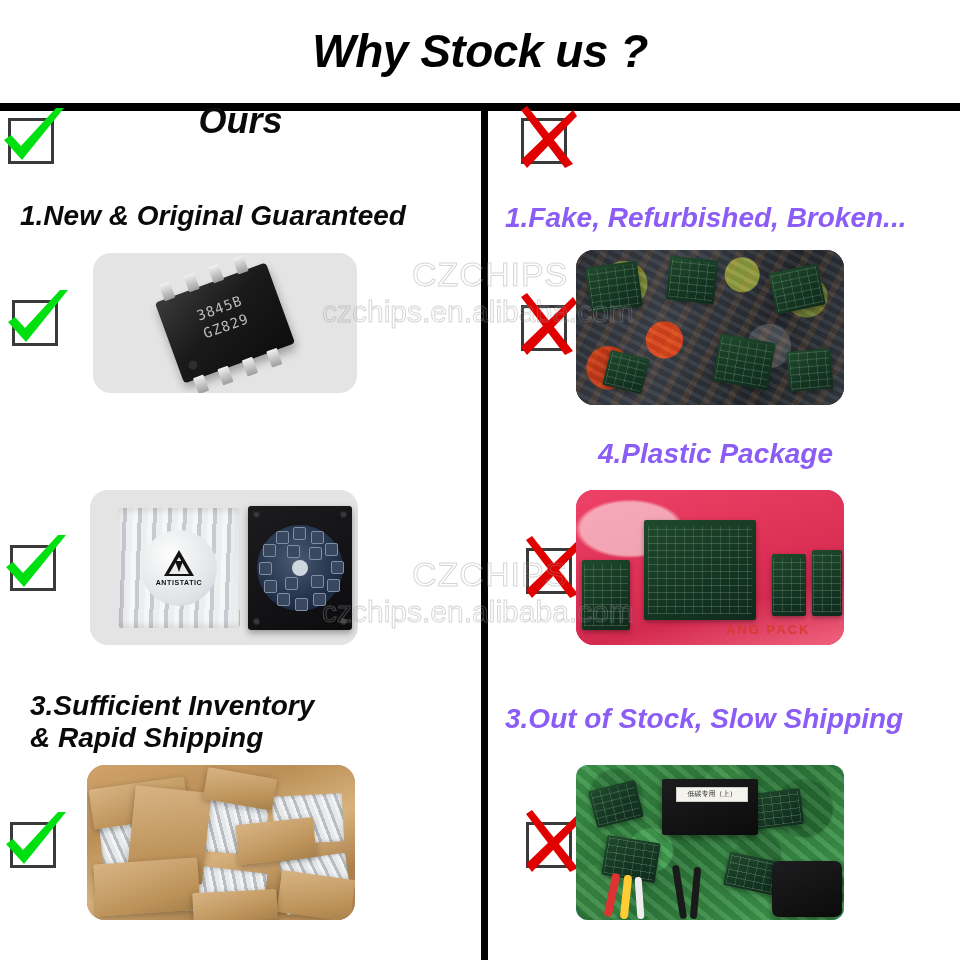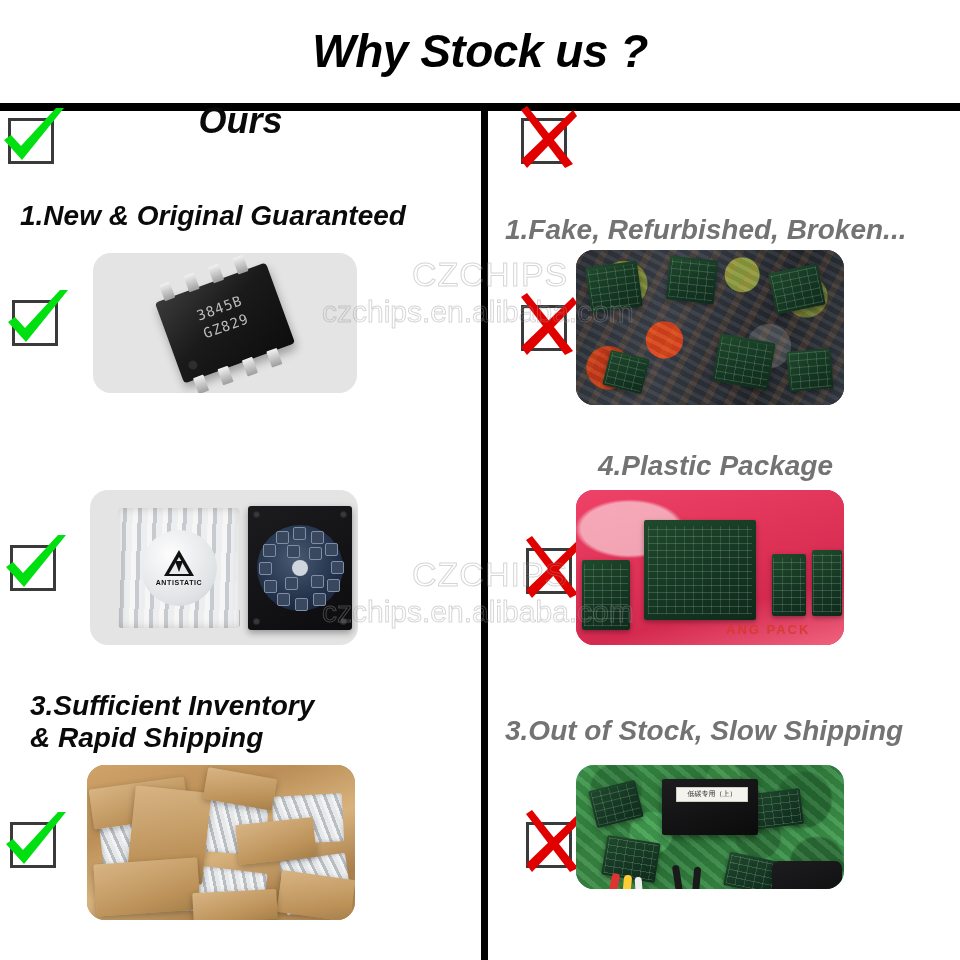--- a/index.html
+++ b/index.html
@@ -49,21 +49,21 @@
   .markbox svg{position:absolute;left:-10px;top:-16px;width:72px;height:72px;overflow:visible;}
 
   
   .rowhead{
     position:absolute;
     font-size:28px;font-weight:bold;font-style:italic;
     line-height:1.13;
     white-space:nowrap;
   }
   .rowhead.l{color:#0a0a0a;}
-  .rowhead.r{color:#737373;margin-top:12px;}
+  .rowhead.r{color:#8b5cf6;}
   .rowhead.wrap{white-space:normal;}
 
   
   .photo{
     position:absolute;border-radius:18px;overflow:hidden;
     background:#e4e4e4;
   }
   .photo .inner{position:absolute;left:0;top:0;right:0;bottom:0;}
 
   
@@ -389,21 +389,21 @@
     <div class="foil" style="left:196px;top:92px;width:66px;height:54px;transform:rotate(-8deg);"></div>
     <div class="carton" style="left:4px;top:18px;width:96px;height:40px;transform:rotate(-8deg);"></div>
     <div class="carton" style="left:44px;top:24px;width:76px;height:92px;transform:rotate(6deg);"></div>
     <div class="carton" style="left:8px;top:96px;width:104px;height:52px;transform:rotate(-4deg);"></div>
     <div class="carton" style="left:118px;top:8px;width:70px;height:32px;transform:rotate(10deg);"></div>
     <div class="carton" style="left:150px;top:56px;width:78px;height:40px;transform:rotate(-6deg);"></div>
     <div class="carton" style="left:192px;top:110px;width:74px;height:42px;transform:rotate(8deg);"></div>
     <div class="carton" style="left:106px;top:126px;width:84px;height:30px;transform:rotate(-3deg);"></div>
   </div>
 
-  <div class="photo" style="left:576px;top:765px;width:268px;height:124px;background:#7dd3fc;">
+  <div class="photo" style="left:576px;top:765px;width:268px;height:155px;background:#7dd3fc;border-radius:12px;">
     <div class="mosaic greenscrap"></div>
     <div class="pcb" style="left:16px;top:20px;width:48px;height:38px;transform:rotate(-14deg);"></div>
     <div class="pcb" style="left:28px;top:74px;width:54px;height:40px;transform:rotate(9deg);"></div>
     <div class="pcb" style="left:176px;top:26px;width:50px;height:36px;transform:rotate(-7deg);"></div>
     <div class="pcb" style="left:150px;top:92px;width:56px;height:34px;transform:rotate(12deg);"></div>
     <div class="blackbox" style="left:86px;top:14px;width:96px;height:56px;">
       <div class="cn-label" style="left:14px;top:8px;width:64px;">低碳专用（上）</div>
     </div>
     <div class="blackbox" style="left:196px;top:96px;width:70px;height:56px;border-radius:7px;"></div>
     <div class="wire" style="left:32px;top:108px;width:8px;height:44px;background:#d33;transform:rotate(12deg);"></div>

